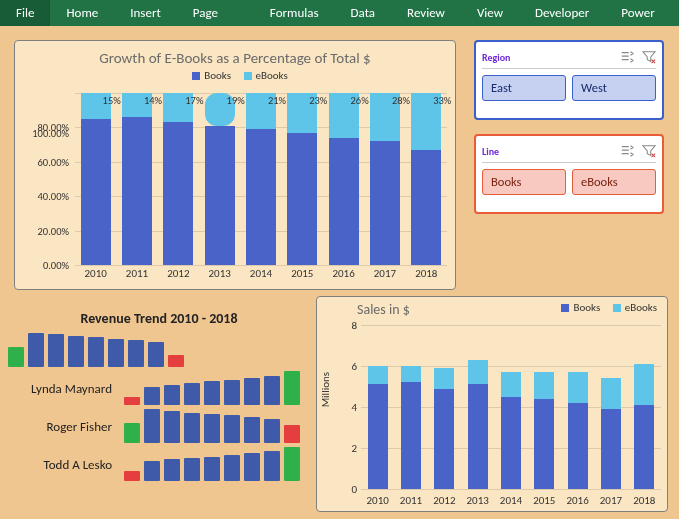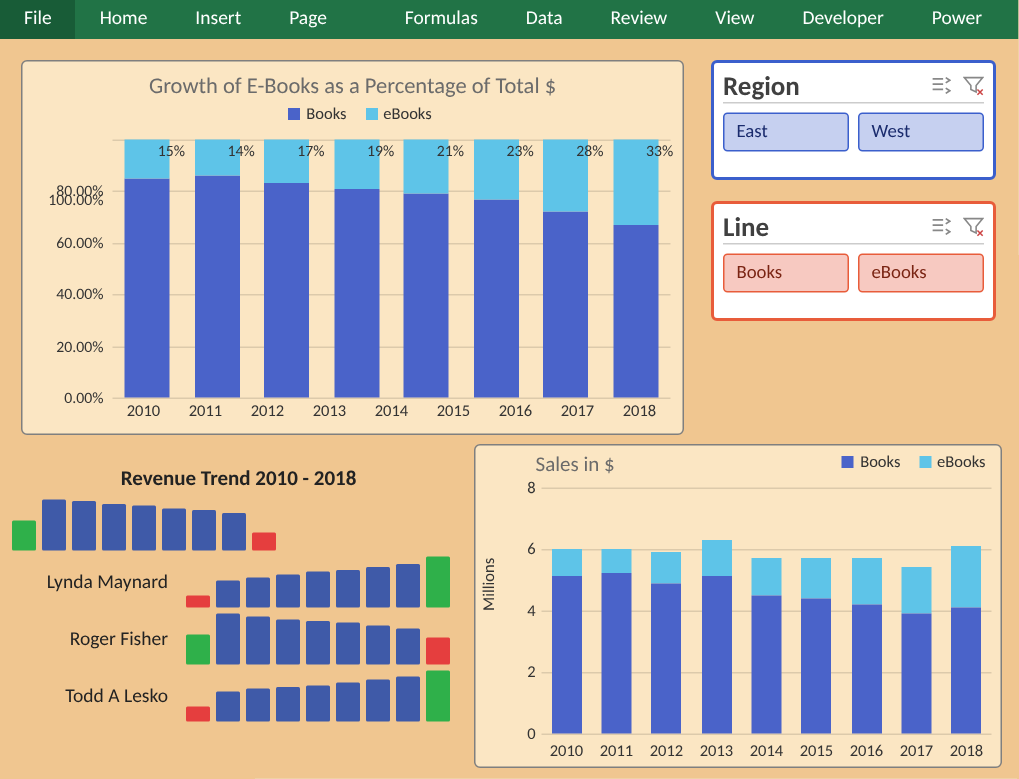--- a/index.html
+++ b/index.html
@@ -168,23 +168,23 @@
     left: 474px;
     top: 108px;
     width: 190px;
     height: 80px;
     border: 2px solid #e85c3a;
   }
   .slicer .hdr {
     display: flex;
     align-items: center;
     justify-content: space-between;
-    font-size: 18px;
+    font-size: 10px;
     font-weight: bold;
-    color: #404040;
+    color: #6d28d9;
     height: 22px;
     border-bottom: 1px solid #ccc;
     margin-bottom: 6px;
   }
   .slicer .hdr .icons {
     display: flex;
     gap: 8px;
     color: #888;
   }
   .slicer .items {
@@ -420,38 +420,46 @@
             <div class="bar">
               <div class="seg-books" style="height: 83%;"></div>
               <div class="seg-ebooks" style="height: 17%;">
                 <div class="datalabel">17%</div>
               </div>
             </div>
           </div>
           <div class="col">
             <div class="bar">
               <div class="seg-books" style="height: 81%;"></div>
-              <div class="seg-ebooks" style="height: 19%;">
+              <div class="seg-ebooks" style="height: 19%; border-radius: 12px;">
                 <div class="datalabel">19%</div>
               </div>
             </div>
           </div>
           <div class="col">
             <div class="bar">
               <div class="seg-books" style="height: 79%;"></div>
               <div class="seg-ebooks" style="height: 21%;">
                 <div class="datalabel">21%</div>
               </div>
             </div>
           </div>
           <div class="col">
             <div class="bar">
               <div class="seg-books" style="height: 77%;"></div>
               <div class="seg-ebooks" style="height: 23%;">
                 <div class="datalabel">23%</div>
+              </div>
+            </div>
+          </div>
+          <div class="col">
+            <div class="bar">
+              <div class="seg-books" style="height: 74%;"></div>
+              <div class="seg-ebooks" style="height: 26%;">
+                <div class="datalabel">26%</div>
               </div>
             </div>
           </div>
           <div class="col">
             <div class="bar">
               <div class="seg-books" style="height: 72%;"></div>
               <div class="seg-ebooks" style="height: 28%;">
                 <div class="datalabel">28%</div>
               </div>
             </div>

